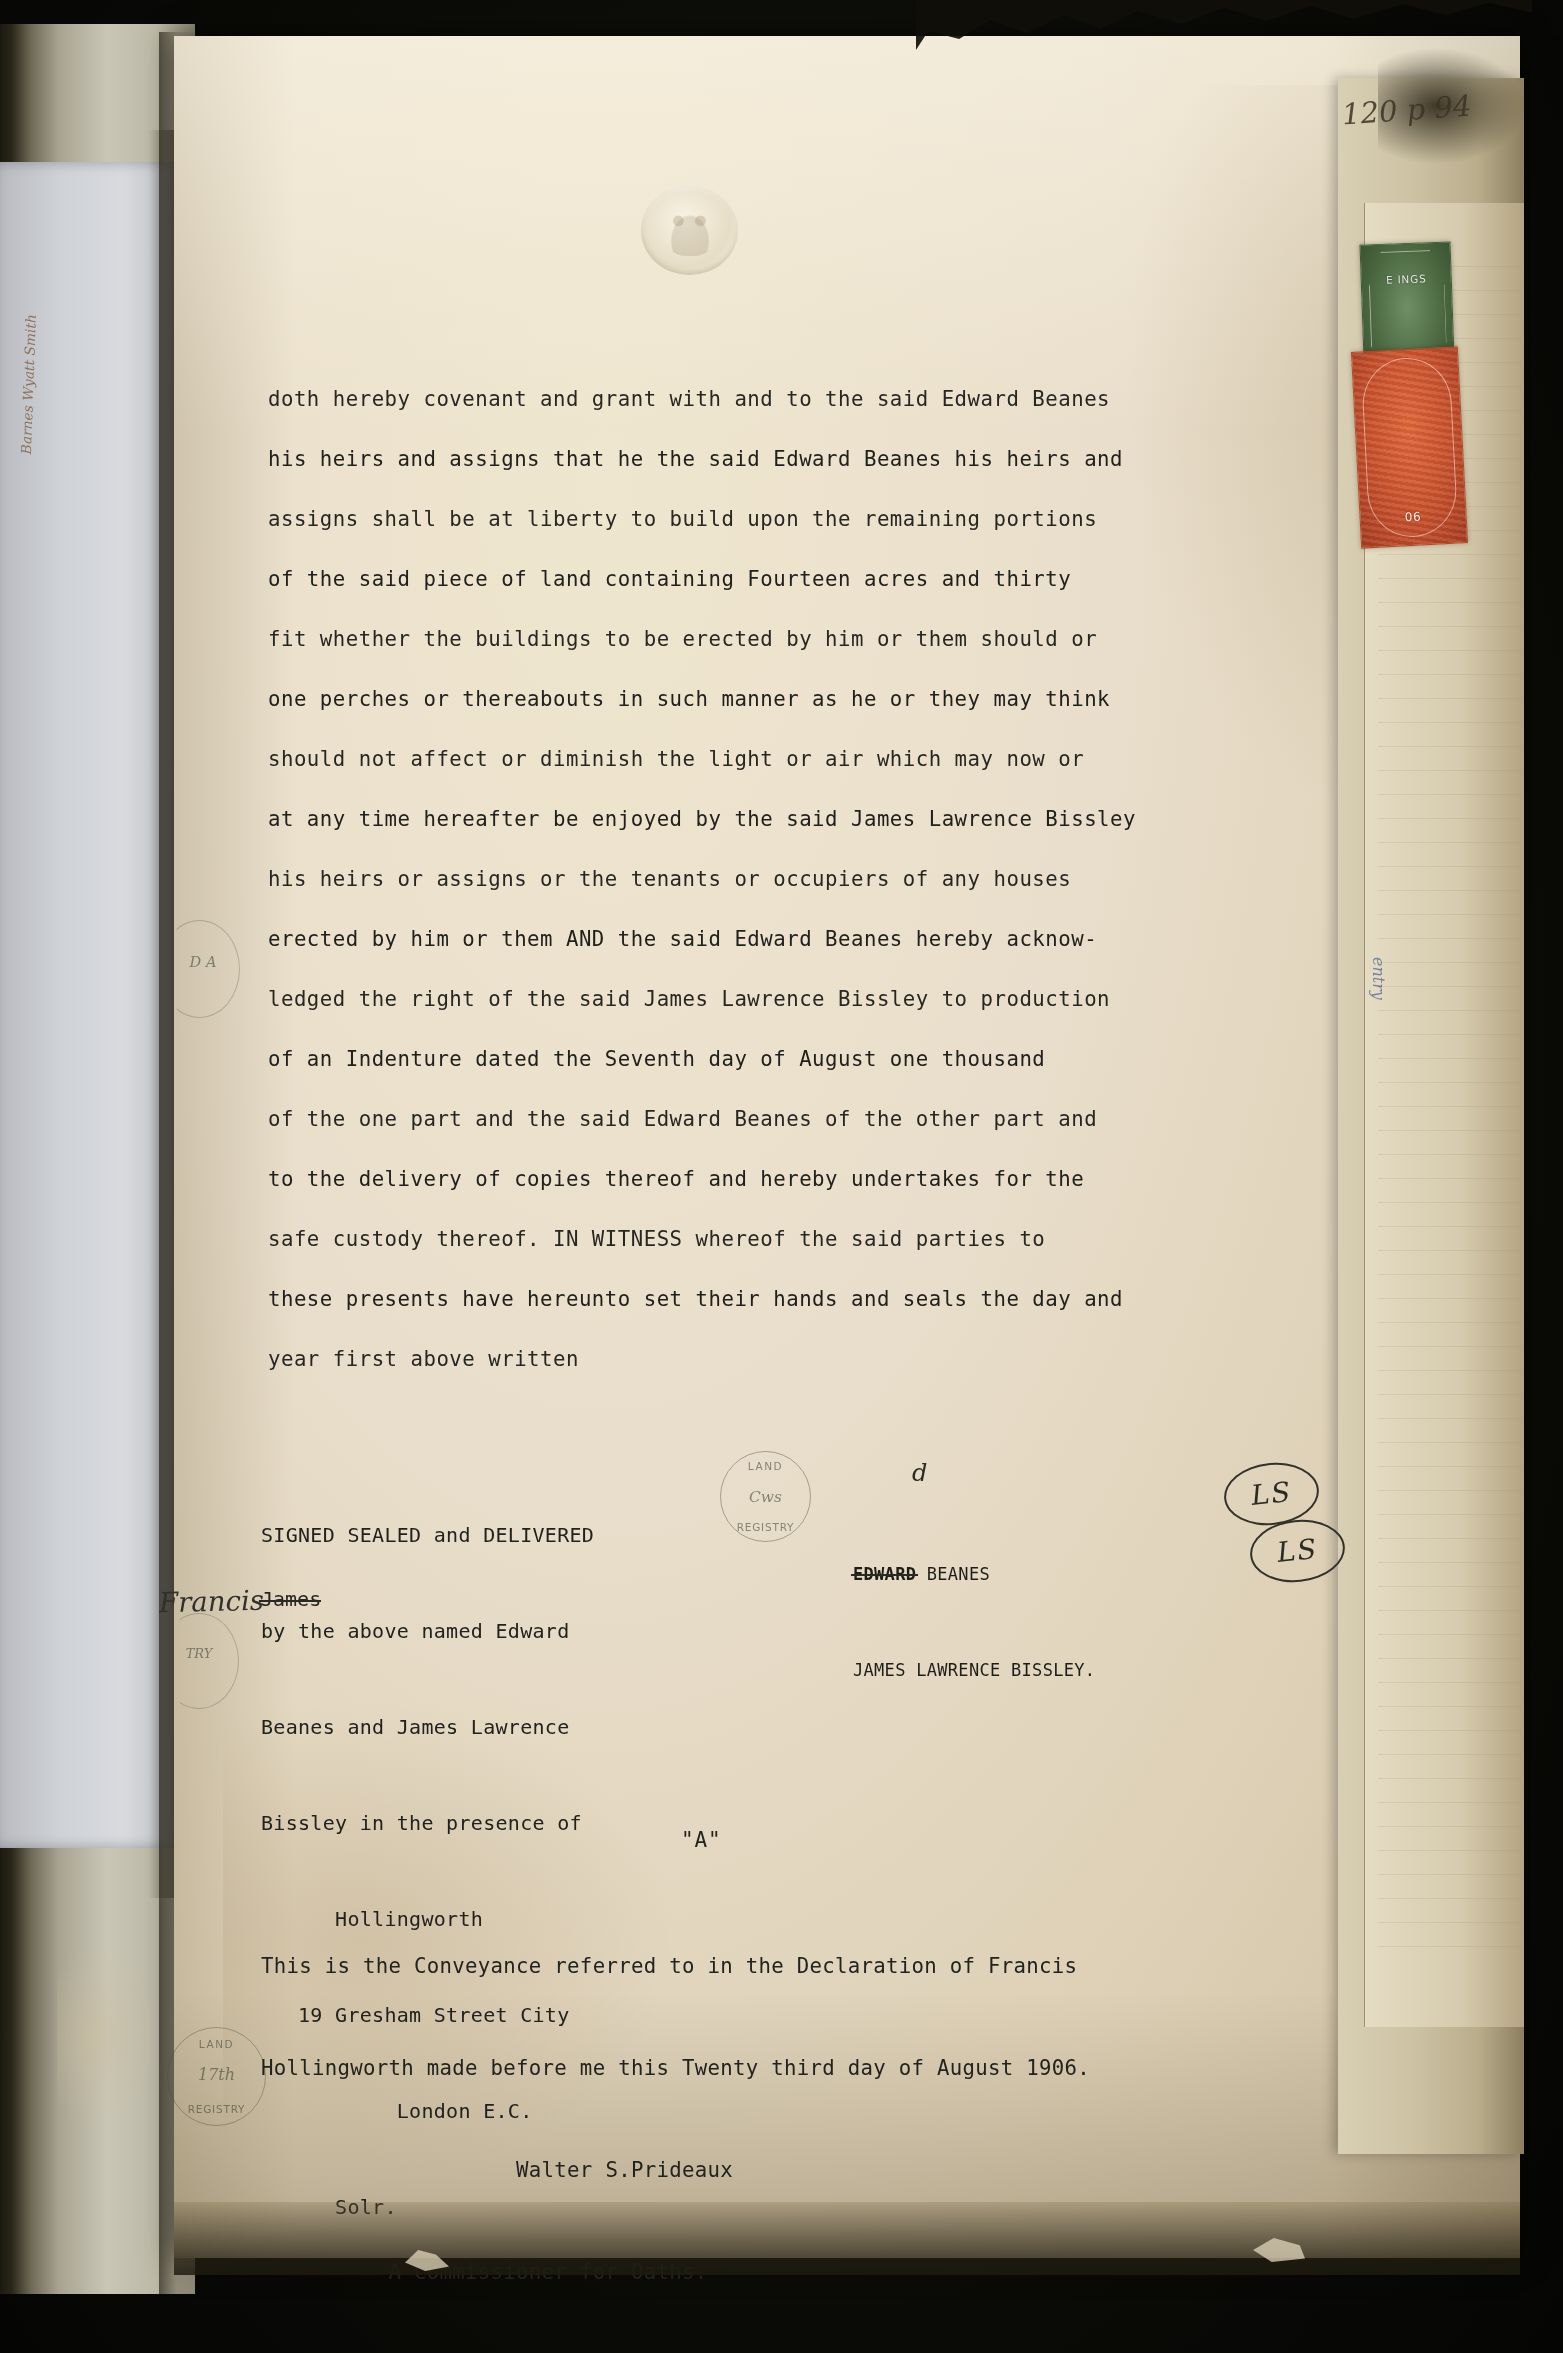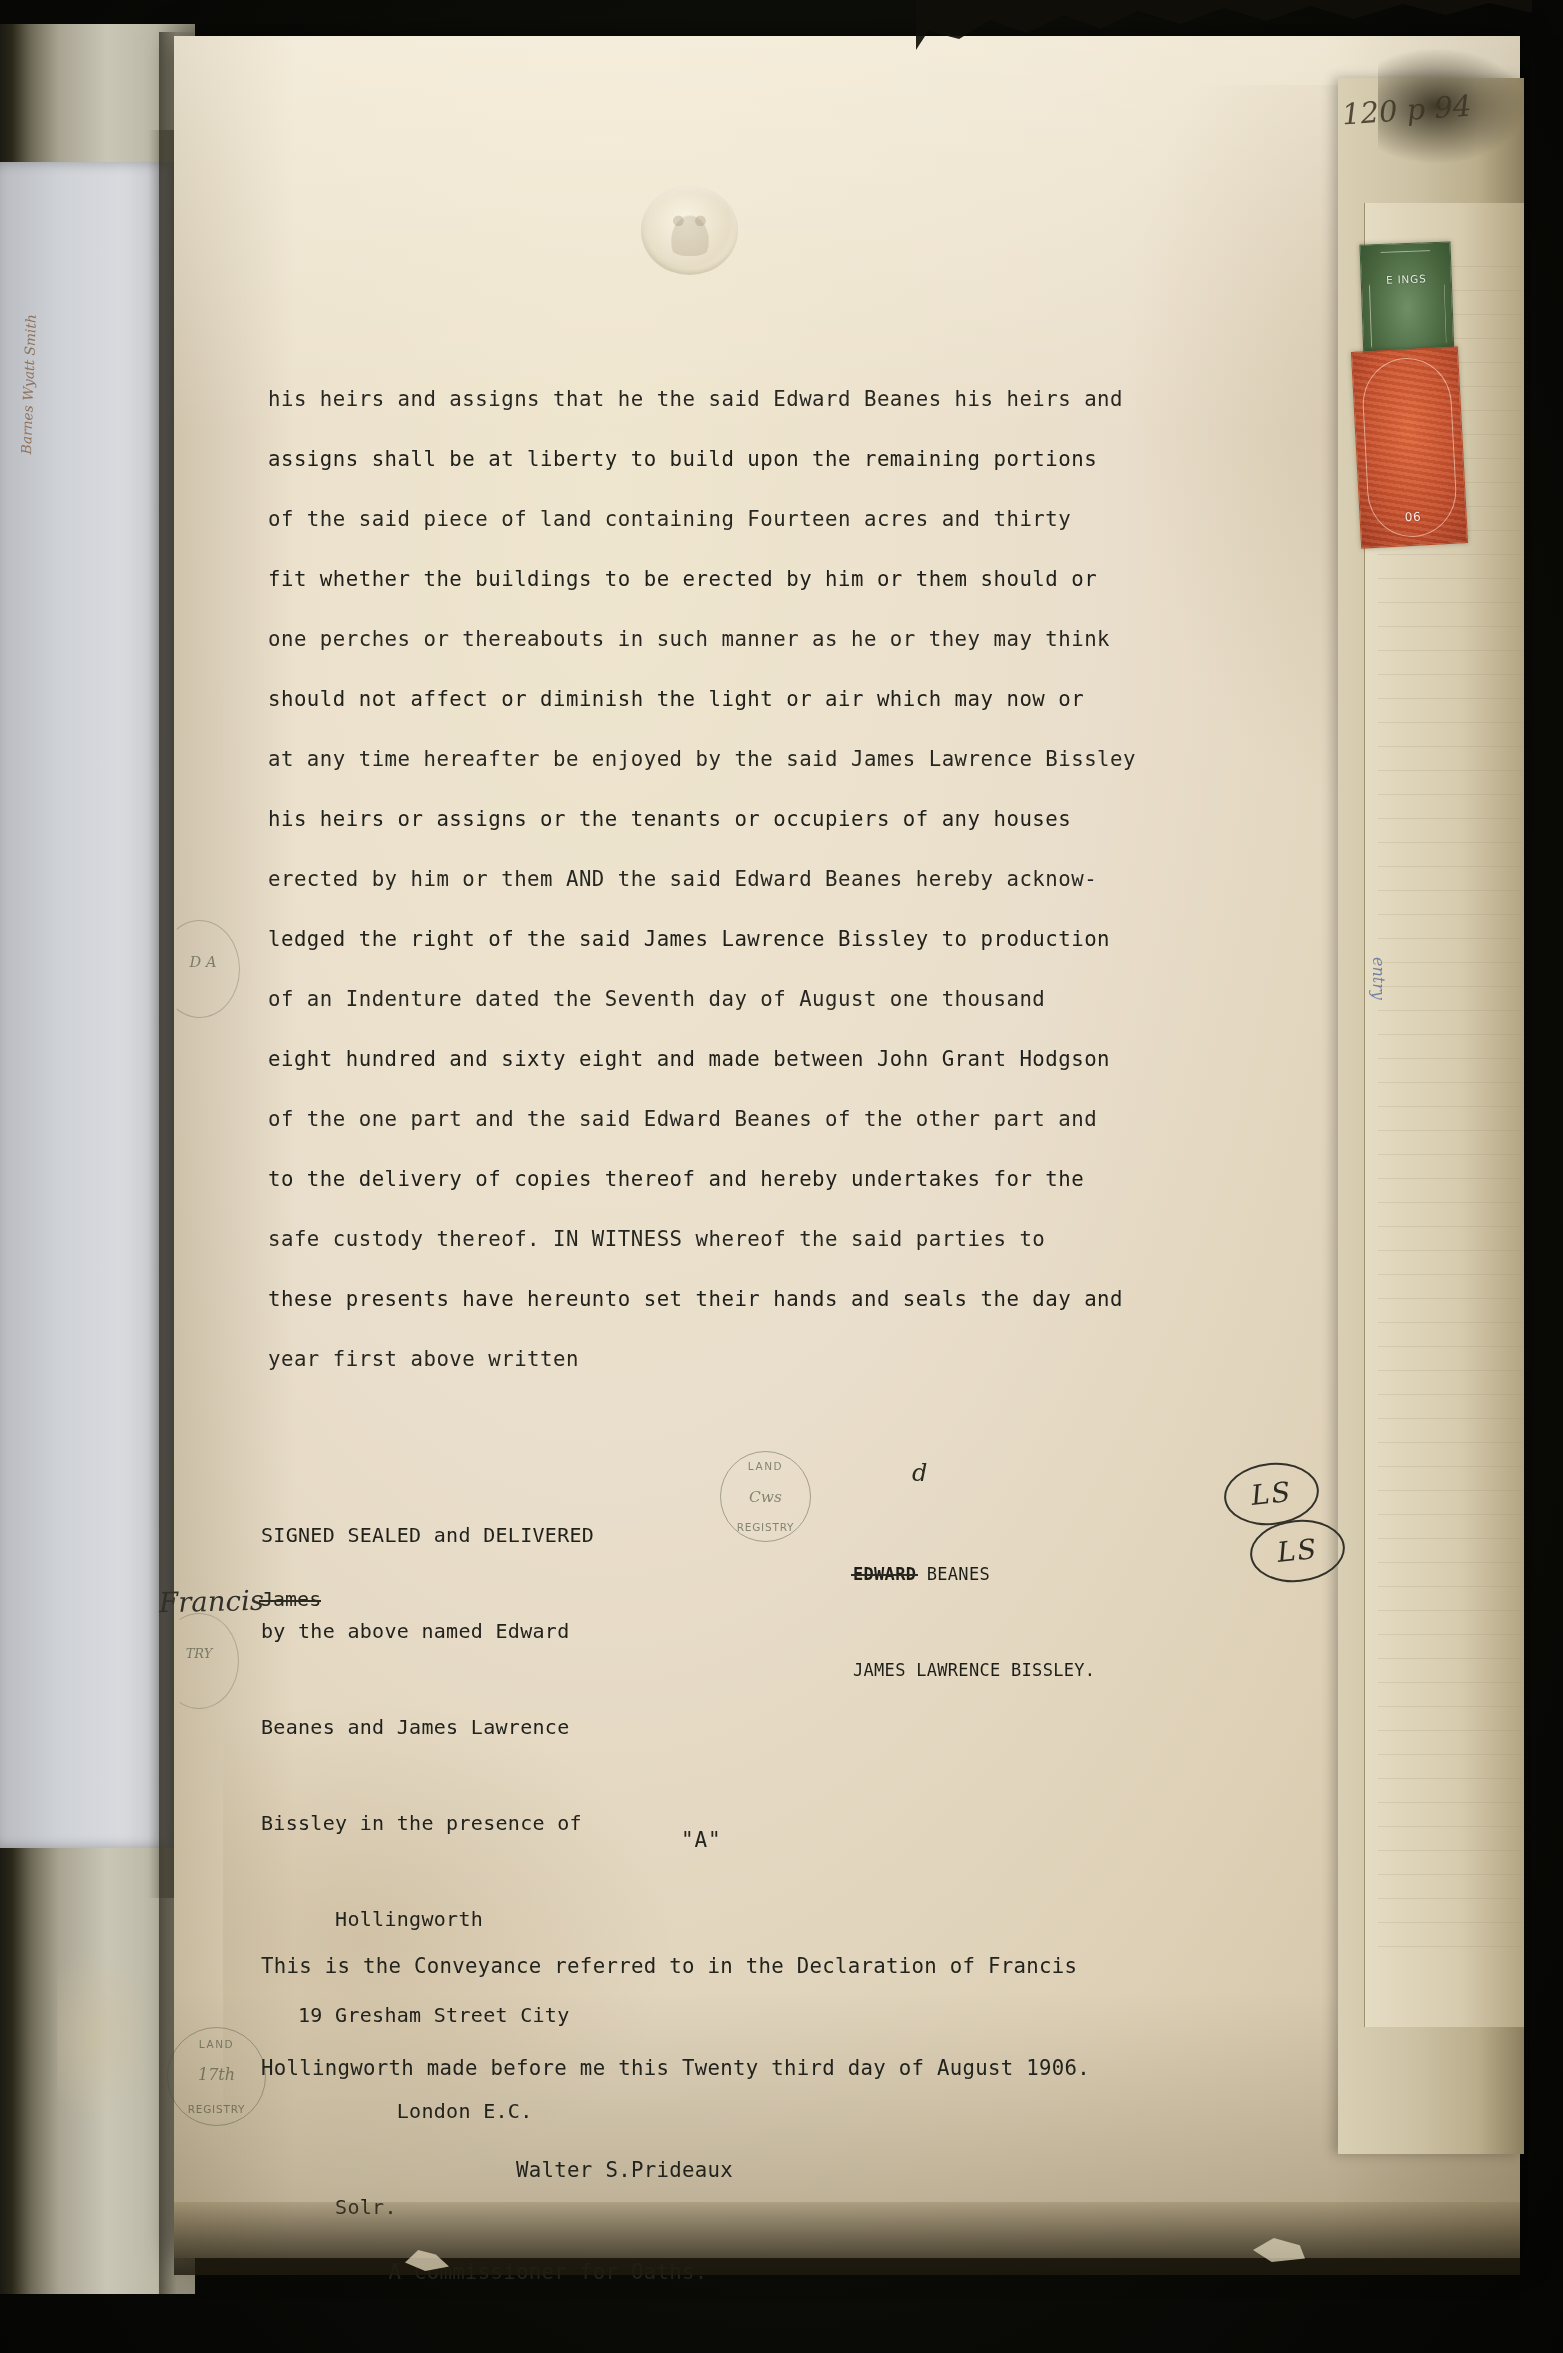--- a/index.html
+++ b/index.html
@@ -469,32 +469,32 @@
   </div>
   <div class="stamp-red">
     <div class="s-txt">06</div>
   </div>
 
   <div class="cat-number">120 p 94</div>
 
   <div class="crest"></div>
 
   <div class="body-text">
+    <span class="ln">doth hereby covenant and grant with and to the said Edward Beanes</span>
     <span class="ln">his heirs and assigns that he the said Edward Beanes his heirs and</span>
     <span class="ln">assigns shall be at liberty to build upon the remaining portions</span>
     <span class="ln">of the said piece of land containing Fourteen acres and thirty</span>
     <span class="ln">fit whether the buildings to be erected by him or them should or</span>
     <span class="ln">one perches or thereabouts in such manner as he or they may think</span>
     <span class="ln">should not affect or diminish the light or air which may now or</span>
     <span class="ln">at any time hereafter be enjoyed by the said James Lawrence Bissley</span>
     <span class="ln">his heirs or assigns or the tenants or occupiers of any houses</span>
     <span class="ln">erected by him or them AND the said Edward Beanes hereby acknow-</span>
     <span class="ln">ledged the right of the said James Lawrence Bissley to production</span>
     <span class="ln">of an Indenture dated the Seventh day of August one thousand</span>
-    <span class="ln">eight hundred and sixty eight and made between John Grant Hodgson</span>
     <span class="ln">of the one part and the said Edward Beanes of the other part and</span>
     <span class="ln">to the delivery of copies thereof and hereby undertakes for the</span>
     <span class="ln">safe custody thereof.  IN WITNESS whereof the said parties to</span>
     <span class="ln">these presents have hereunto set their hands and seals the day and</span>
     <span class="ln">year first above written</span>
   </div>
 
   <div class="sig-block">
     <div>SIGNED SEALED and DELIVERED</div>
     <div>by the above named Edward</div>

